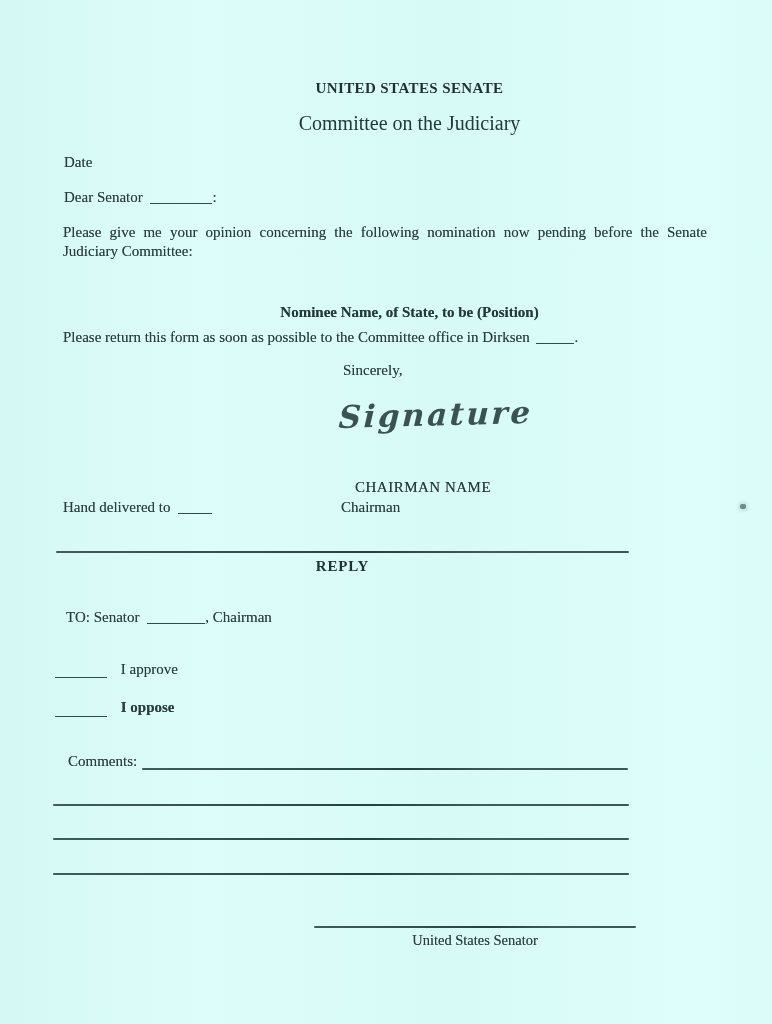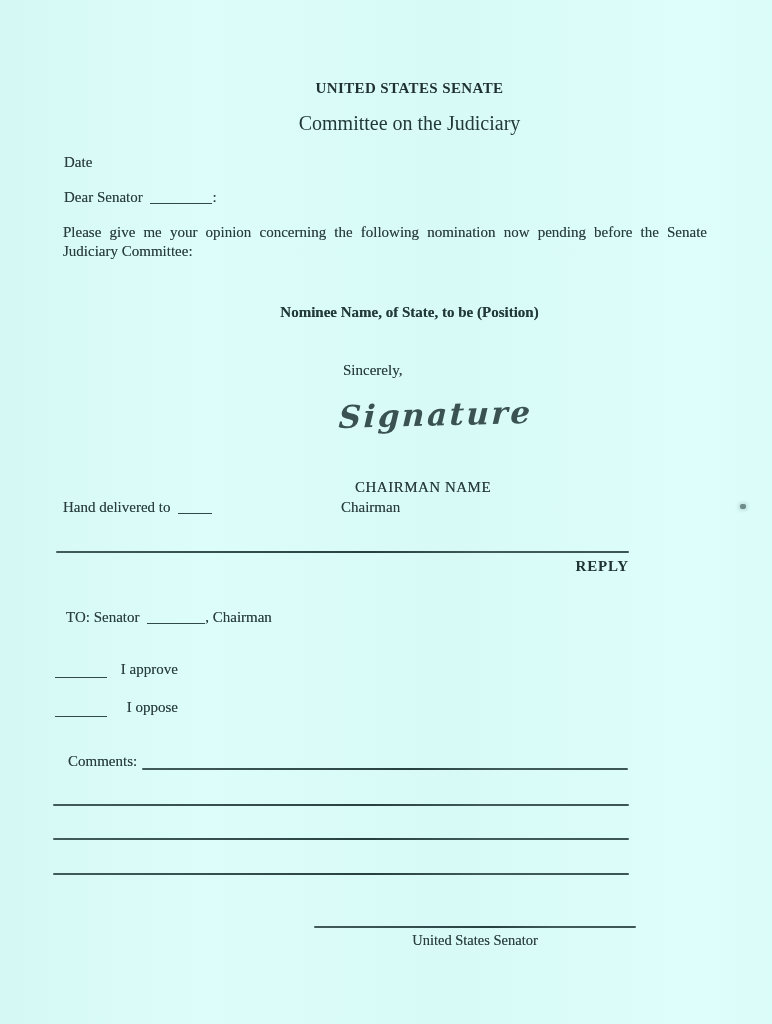--- a/index.html
+++ b/index.html
@@ -72,21 +72,21 @@
   .speck {
     position: absolute;
     left: 740px; top: 504px;
     width: 6px; height: 5px;
     background: #6d8b8b;
     border-radius: 2px;
     box-shadow: 0 0 3px 2px rgba(160,190,190,0.35);
   }
   .reply-heading {
     left: 56px; top: 558px; width: 573px;
-    text-align: right;
+    text-align: center;
     font-weight: bold;
     font-size: 15px;
     letter-spacing: 0.8px;
     color: #203334;
   }
   .caption-center {
     left: 314px; top: 932px; width: 322px;
     text-align: center;
     font-size: 14.5px;
   }
@@ -106,20 +106,24 @@
     <span class="blank" style="width:62px; margin-left:4px;"></span><span>:</span>
   </div>
 
   <div class="abs txt body-par">
     <div class="justify-line">Please give me your opinion concerning the following nomination now pending before the Senate</div>
     <div>Judiciary Committee:</div>
   </div>
 
   <div class="abs txt bold center" style="left:0; right:0; top:276px; color:#22393a;margin-top:28px;">Nominee Name, of State, to be (Position)</div>
 
+  <div class="abs txt" style="left:63px; top:329px;">
+    <span>Please return this form as soon as possible to the Committee office in Dirksen</span>
+    <span class="blank" style="width:38px; margin-left:3px;"></span><span>.</span>
+  </div>
 
   <div class="abs txt" style="left:343px; top:362px;text-align:right;">Sincerely,</div>
 
   <div class="abs signature-script">Signature</div>
 
   <div class="abs txt" style="left:341px; top:479px; letter-spacing:0.5px; color:#25383a;margin-left:14px;">CHAIRMAN NAME</div>
   <div class="abs txt" style="left:341px; top:499px;">Chairman</div>
 
   <div class="abs txt" style="left:63px; top:499px;">
     <span>Hand delivered to</span>
@@ -136,21 +140,21 @@
     <span class="blank" style="width:58px; margin-left:4px;"></span><span>, Chairman</span>
   </div>
 
   <div class="abs txt" style="left:55px; top:661px;">
     <span class="blank" style="width:52px; top:4px;"></span>
     <span style="margin-left:10px;">I approve</span>
   </div>
 
   <div class="abs txt" style="left:55px; top:699px;">
     <span class="blank" style="width:52px; top:5px;"></span>
-    <span style="margin-left:16px;">I oppose</span>
+    <span style="margin-left:10px;font-weight:bold;">I oppose</span>
   </div>
 
   <div class="abs txt" style="left:68px; top:753px;">Comments:</div>
   <div class="rule" style="left:142px; top:768px; width:486px; height:1.8px;"></div>
   <div class="rule" style="left:53px; top:804px; width:576px;"></div>
   <div class="rule" style="left:53px; top:838px; width:576px;"></div>
   <div class="rule" style="left:53px; top:873px; width:576px;"></div>
 
   <div class="rule" style="left:314px; top:926px; width:322px; height:1.8px;"></div>
   <div class="abs txt caption-center">United States Senator</div>

